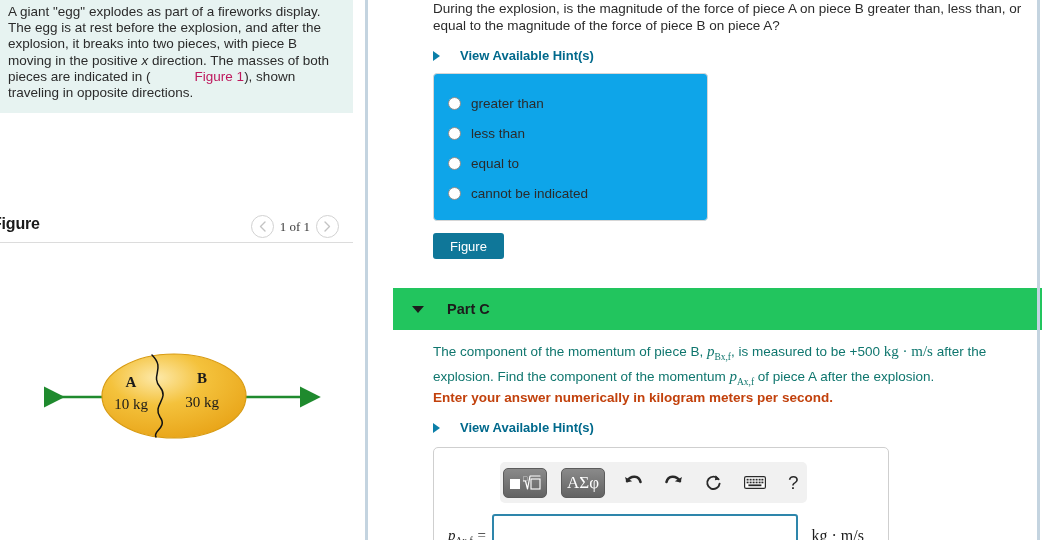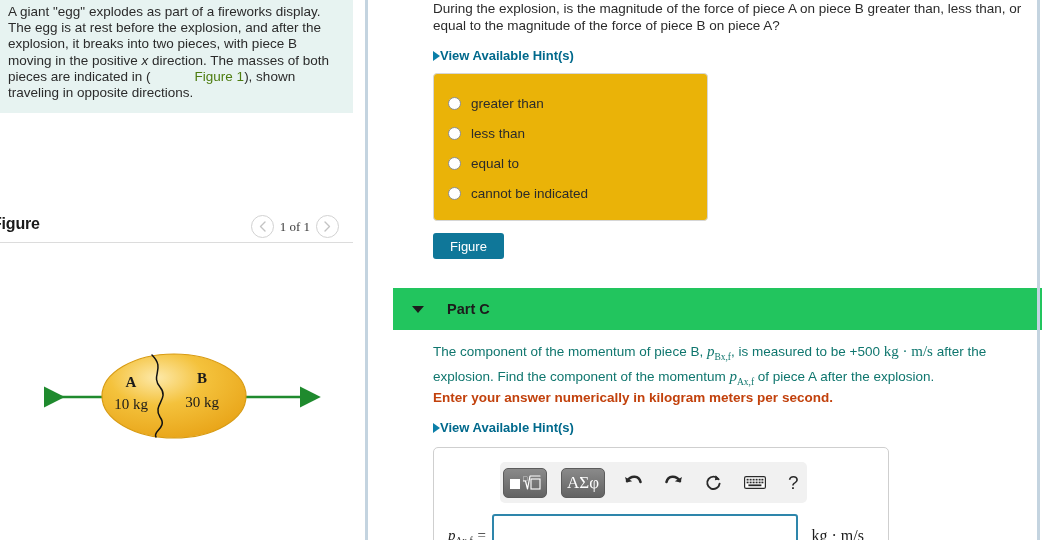--- a/index.html
+++ b/index.html
@@ -25,21 +25,21 @@
     background: #e7f3f1;
     padding: 4px 12px 12px 8px;
     box-sizing: border-box;
   }
   .problem-text {
     font-size: 13.5px;
     line-height: 16.2px;
     color: #2b2b2b;
   }
   .problem-text .ital { font-style: italic; }
-  .fig-link { color: #4d7c0f; text-decoration: none; cursor: pointer; padding-left: 44px; }
+  .fig-link { color: #be185d; text-decoration: none; cursor: pointer; padding-left: 44px; }
 
   .figure-header {
     position: absolute; left: 0; top: 206px;
     width: 353px; height: 37px;
     box-sizing: border-box;
     border-bottom: 1px solid #dcdcdc;
   }
   .figure-title {
     position: absolute; left: -8px; top: 9px;
     font-size: 16px; font-weight: bold; color: #1a1a1a;
@@ -74,38 +74,38 @@
     width: 673px; height: 540px;
     background: #ffffff;
     overflow: hidden;
   }
   .q-text {
     position: absolute; left: 64px; top: 0px;
     width: 610px;
     font-size: 13.5px; line-height: 17px; color: #2b2b2b;
   }
   .hint-link {
-    display: flex; align-items: center; gap: 0;
+    display: flex; align-items: center; gap: 20px;
     color: #00698c; font-size: 13px; font-weight: bold;
     cursor: pointer;
   }
   .hint-caret {
     width: 0; height: 0;
     border-left: 7px solid #0b7fa8;
     border-top: 5px solid transparent;
     border-bottom: 5px solid transparent;
   }
   .hint-a { position: absolute; left: 64px; top: 48px; }
 
   .choice-box {
     position: absolute; left: 64px; top: 73px;
     width: 275px; height: 148px;
     border: 1px solid #d6d6d6;
     border-radius: 4px;
-    background: #eab308;
+    background: #0ea5e9;
     box-sizing: border-box;
     padding: 14px 0 0 14px;
   }
   .choice-row { display: flex; align-items: center; height: 30px; cursor: pointer; }
   .radio {
     width: 13px; height: 13px; border-radius: 50%;
     border: 1px solid #8d8d8d; background: #fff;
     box-sizing: border-box; margin-right: 10px; flex: 0 0 auto;
   }
   .choice-label { font-size: 13.5px; color: #2b2b2b; }

